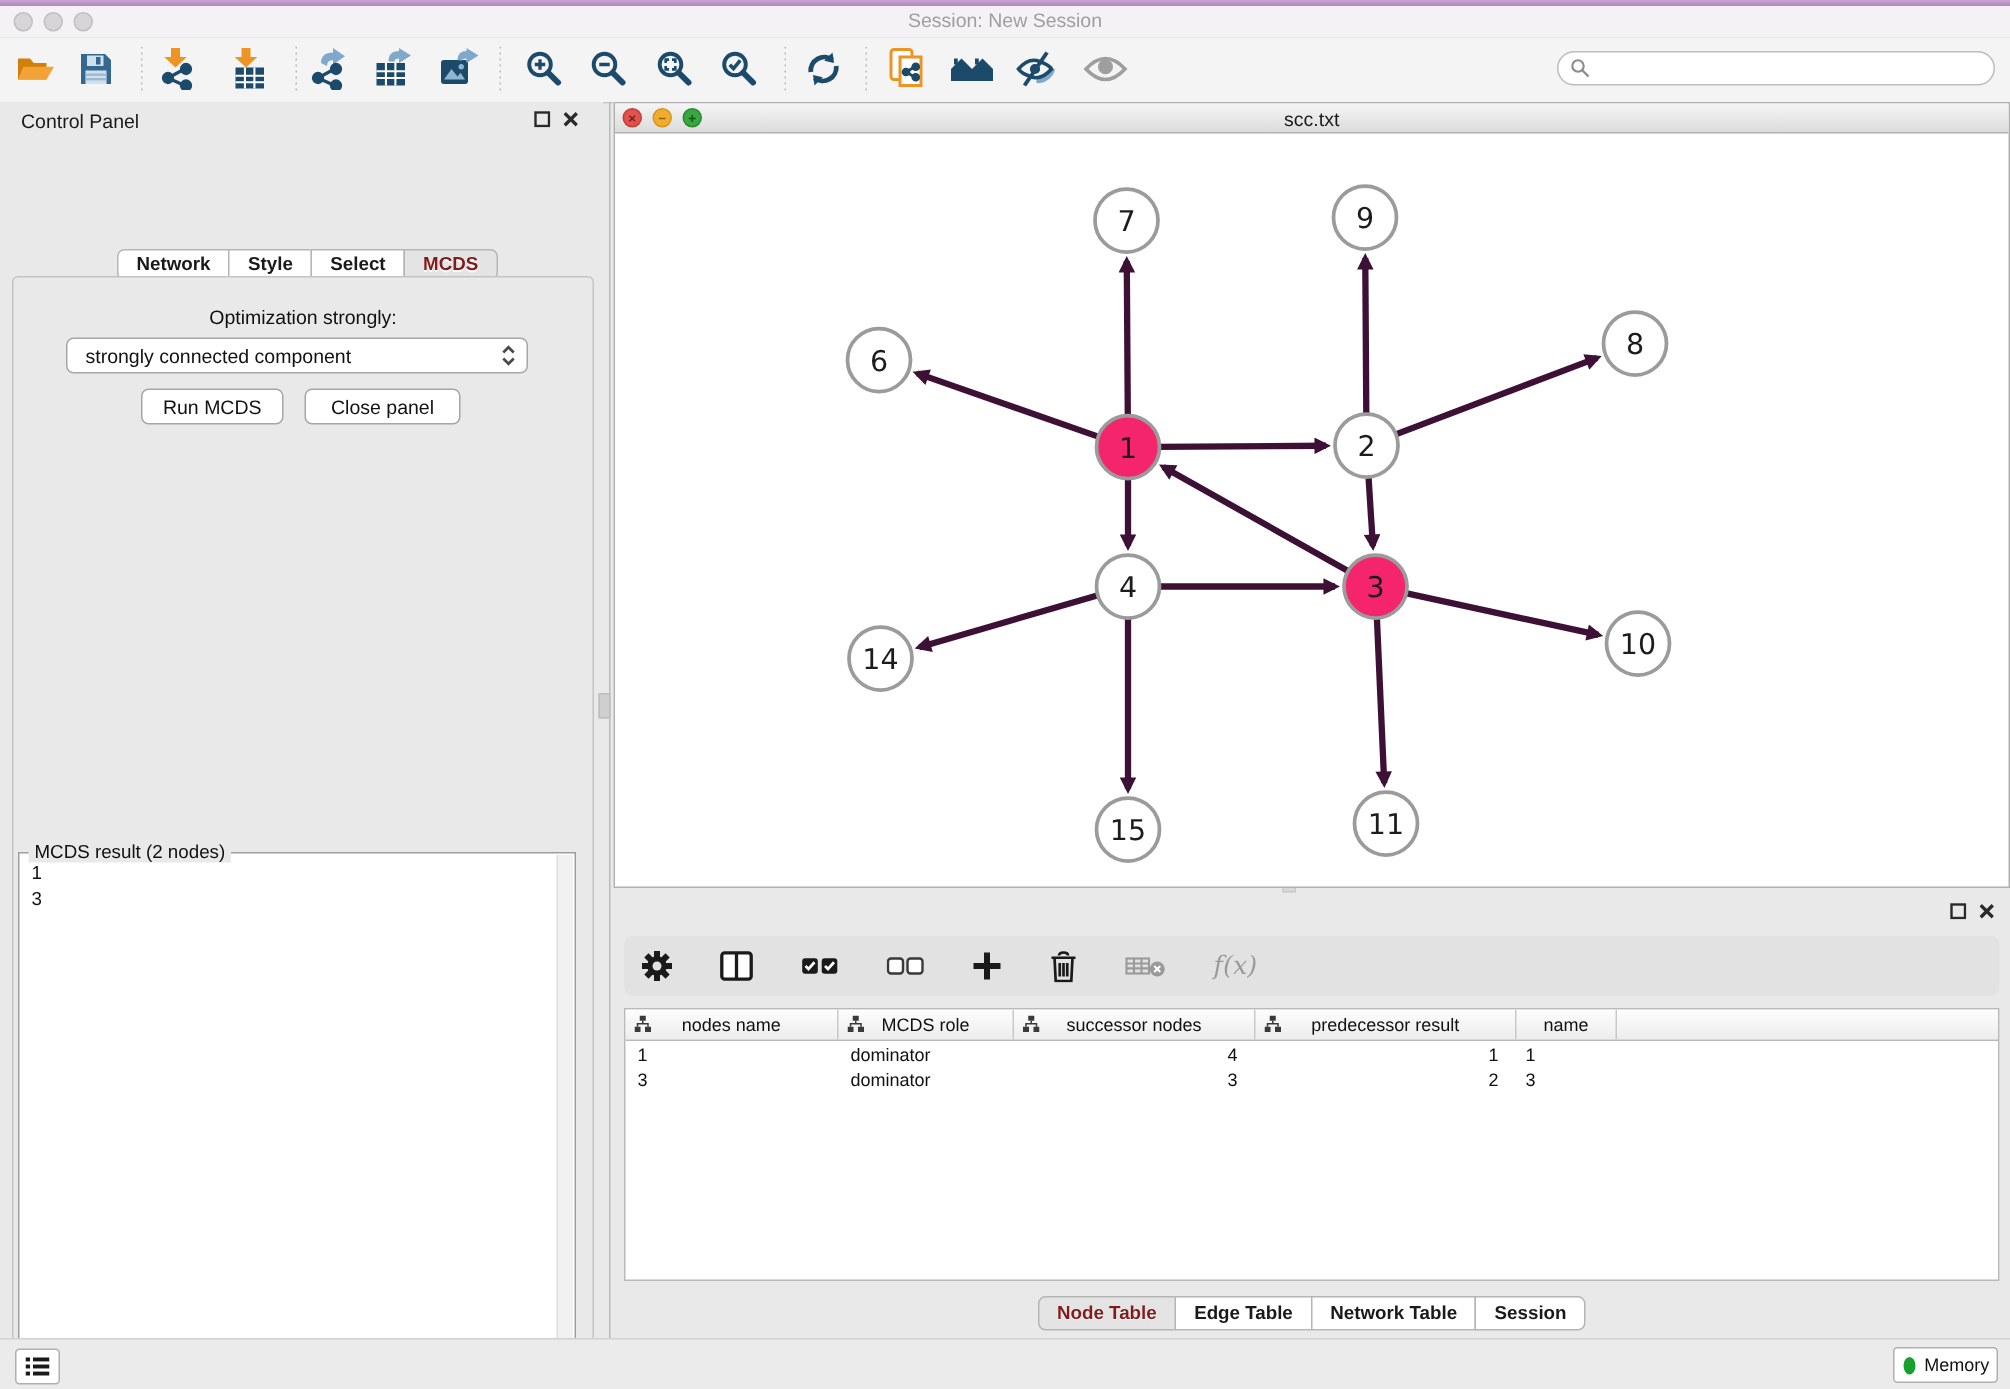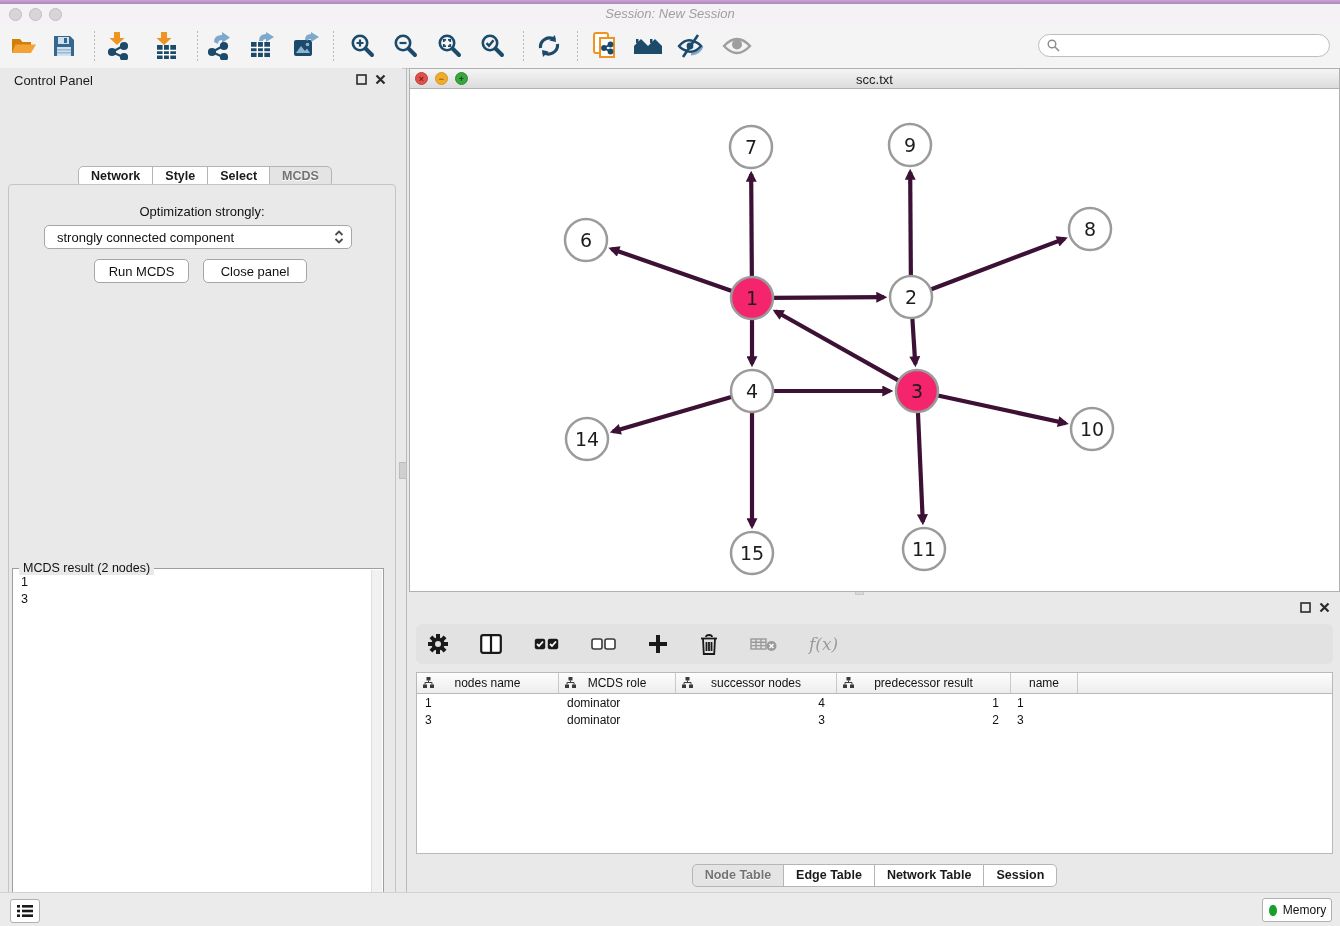--- a/index.html
+++ b/index.html
@@ -1,42 +1,42 @@
 <!DOCTYPE html>
 <html><head>
 <meta charset="utf-8">
 <style>
   html,body{margin:0;padding:0;background:#d0d0d0;}
   #app{position:relative;width:1340px;height:926px;background:#e9e9e9;overflow:hidden;
        font-family:"Liberation Sans",sans-serif;-webkit-font-smoothing:antialiased;}
   .abs{position:absolute;}
 
   
-  #titlebar{left:0;top:0;width:1340px;height:25px;background:#f4f2f4;border-bottom:1px solid #cccacc;font-style:italic;}
+  #titlebar{left:0;top:0;width:1340px;height:25px;background:#f4f2f4;border-bottom:1px solid #cccacc;}
   #accent-strip{left:0;top:0;width:1340px;height:4px;background:linear-gradient(#c7a6d1,#b184bf);}
   .traffic{width:13px;height:13px;border-radius:50%;top:8px;background:#d7d5d7;border:1px solid #c0bec0;box-sizing:border-box;}
   #win-title{left:0;top:6px;width:1340px;text-align:center;font-size:13px;color:#9f9f9f;}
 
   
   #toolbar{left:0;top:25px;width:1340px;height:43px;background:#f4f4f4;border-bottom:1px solid #c7c7c7;}
   .tb-btn{top:4px;width:34px;height:34px;display:flex;align-items:center;justify-content:center;}
   .tb-sep{top:6px;width:1px;height:30px;background-image:linear-gradient(#b9b9b9 40%,transparent 40%);background-size:1px 4px;}
   #search-box{left:1038px;top:9px;width:292px;height:23px;background:#fff;border:1px solid #bdbdbd;border-radius:12px;display:flex;align-items:center;padding-left:8px;box-sizing:border-box;}
   #search-box input{border:none;outline:none;flex:1;font-size:12px;background:transparent;margin-left:4px;}
 
   
   #control-panel{left:0;top:68px;width:402px;height:824px;background:#e9e9e9;}
   #cp-title{left:14px;top:5px;font-size:13px;color:#1a1a1a;}
   .panel-icons{top:6px;display:flex;gap:8px;align-items:center;}
   .tabrow{display:flex;}
   .tab{height:19px;line-height:19px;padding:0 12px;background:#fff;border:1px solid #b5b5b5;margin-left:-1px;
        font-size:12.5px;font-weight:600;color:#1a1a1a;}
   .tab.first{border-radius:5px 0 0 5px;margin-left:0;}
   .tab.last{border-radius:0 5px 5px 0;}
-  .tab.selected{background:#e4e4e4;color:#737373;text-shadow:0 1px 0 #fff;}
+  .tab.selected{background:#e4e4e4;color:#7f1d1d;text-shadow:0 1px 0 #fff;}
   #cp-box{left:8px;top:116px;width:388px;height:764px;background:#e9e9e9;border:1px solid #c4c4c4;border-radius:4px;box-sizing:border-box;}
   #opt-label{left:8px;top:136px;width:388px;text-align:center;font-size:13px;color:#111;}
   #criterion{left:44px;top:157px;width:308px;height:24px;background:#fff;border:1px solid #a6a6a6;border-radius:5px;
              display:flex;align-items:center;box-sizing:border-box;padding-left:12px;font-size:13px;color:#111;}
   #criterion .spacer{flex:1;}
   .btn{height:24px;background:#fff;border:1px solid #a6a6a6;border-radius:5px;font-size:13px;color:#111;
        display:flex;align-items:center;justify-content:center;box-sizing:border-box;}
   #run-btn{left:94px;top:191px;width:95px;}
   #closepanel-btn{left:203px;top:191px;width:104px;}
   #result-group{left:12px;top:500px;width:372px;height:368px;border:1px solid #9e9e9e;background:#fff;box-sizing:border-box;}

